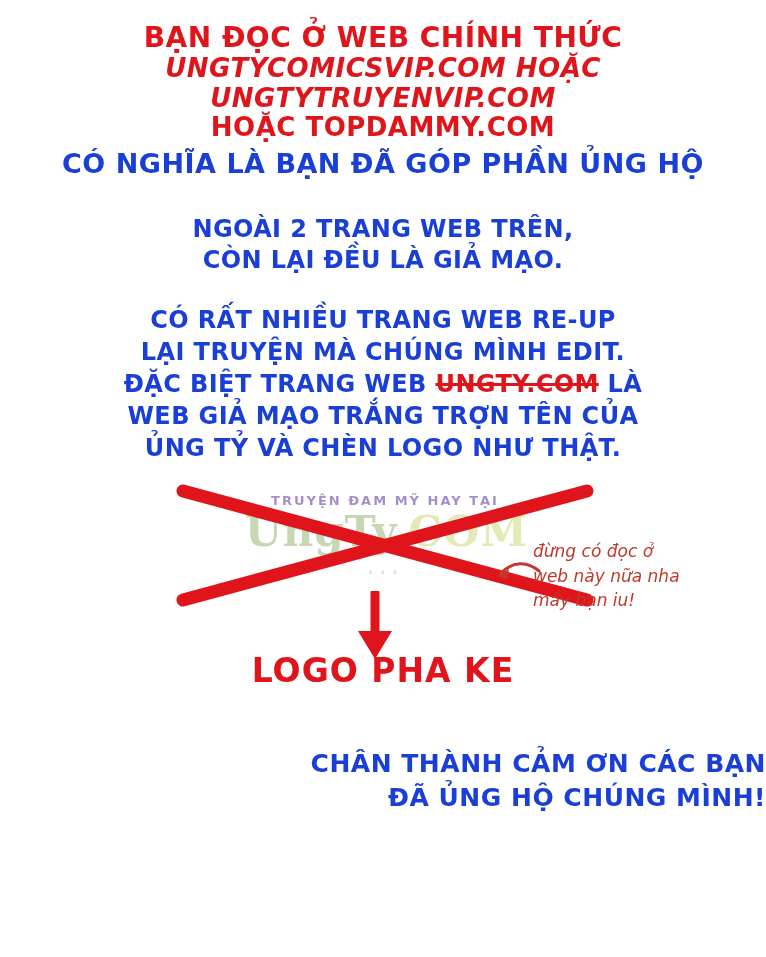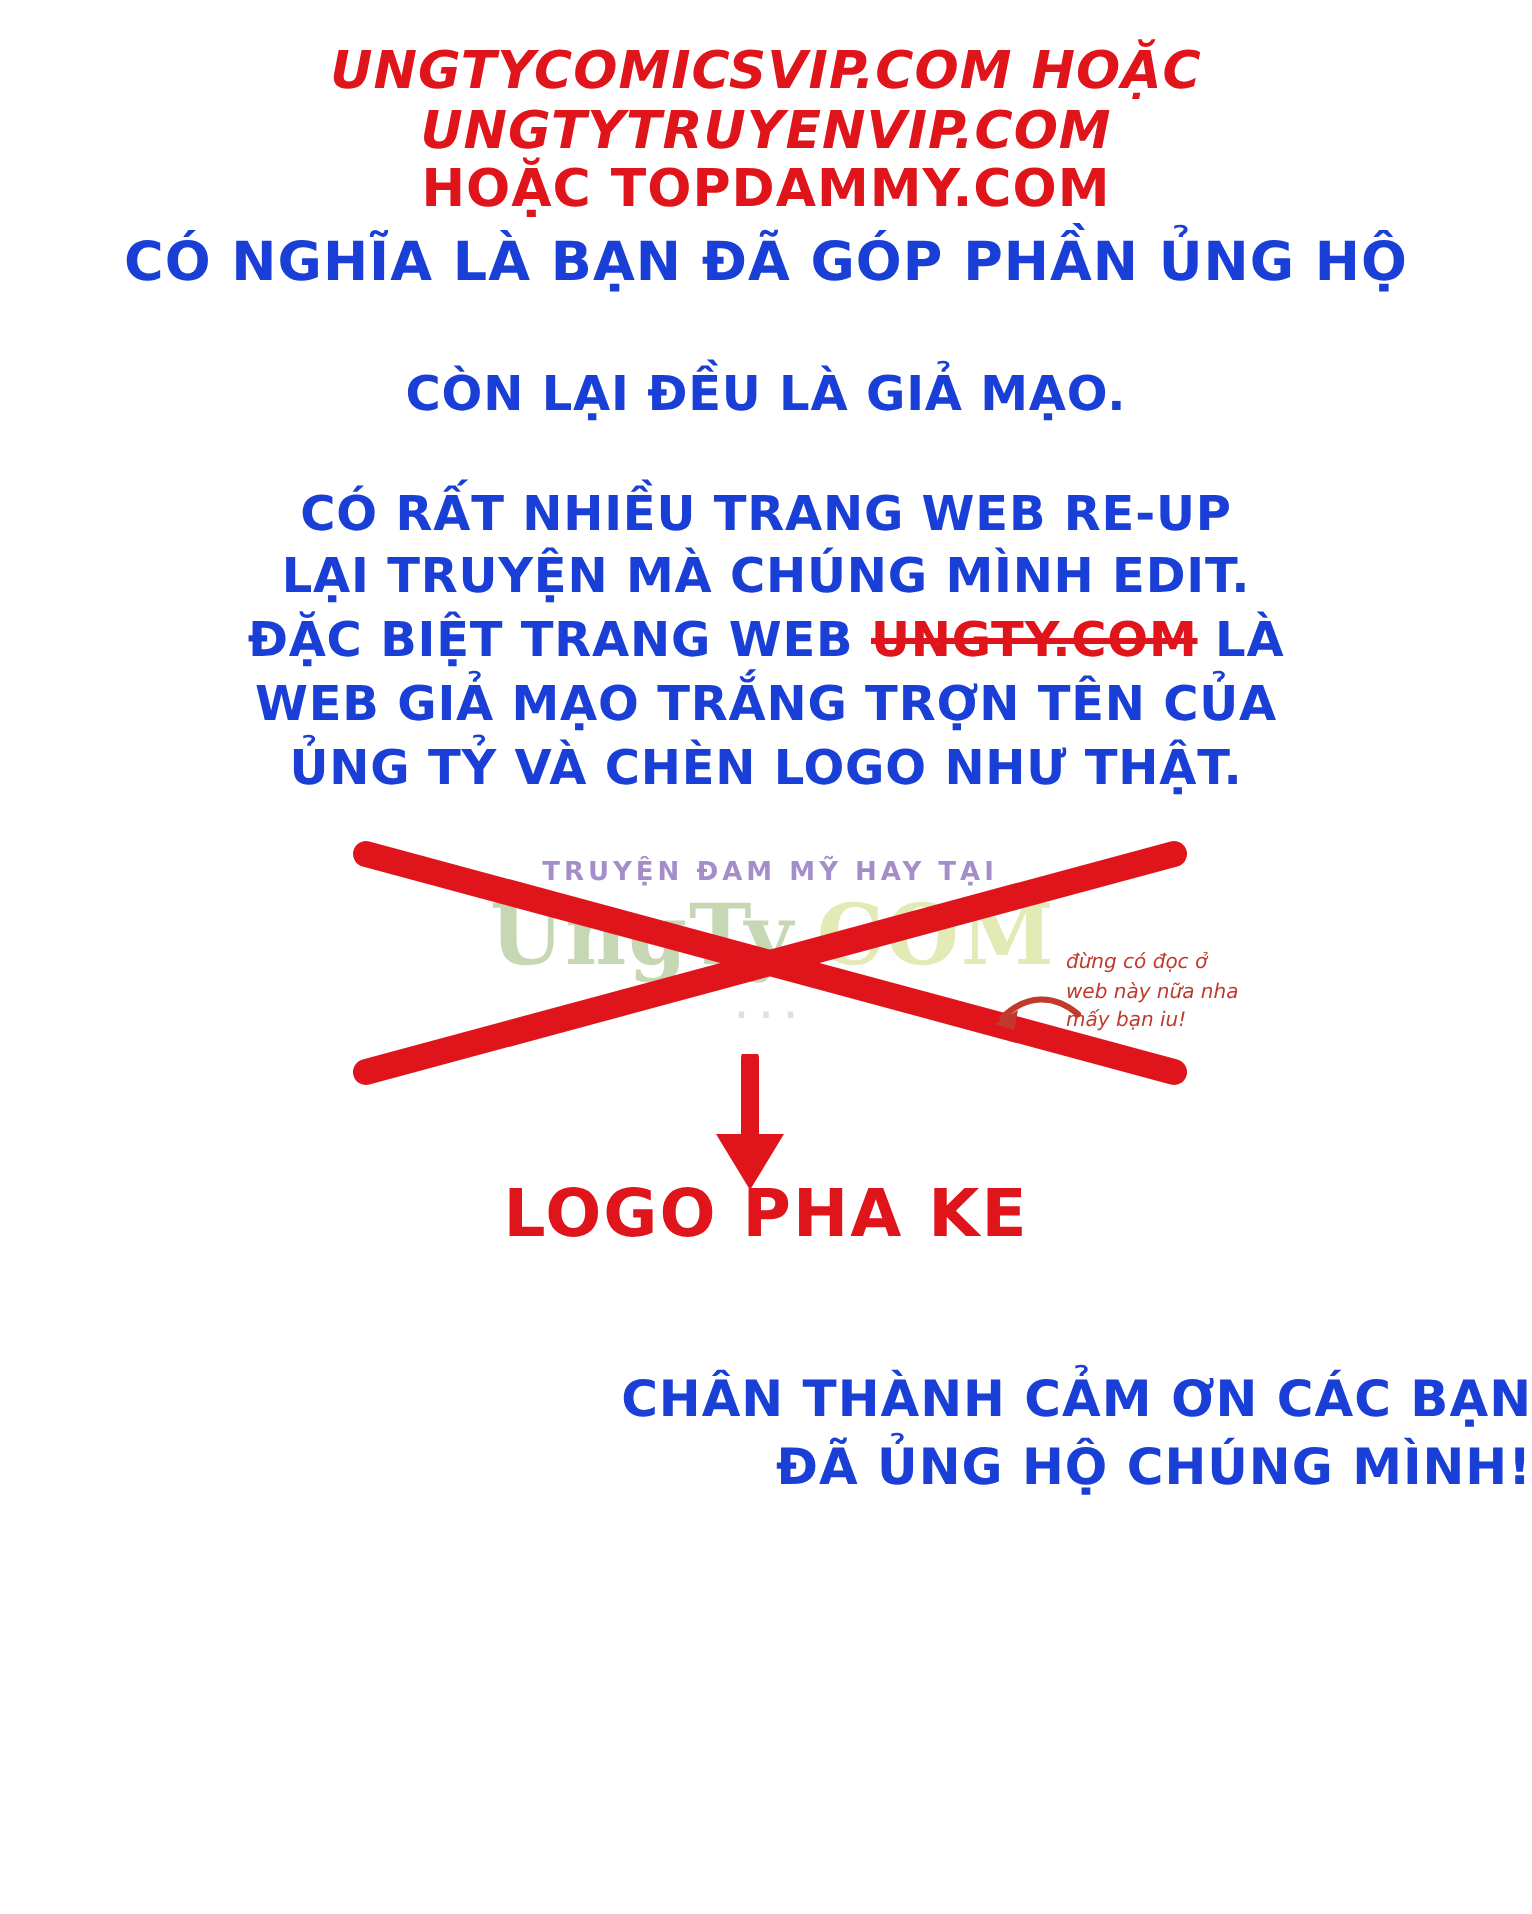--- a/index.html
+++ b/index.html
@@ -126,21 +126,21 @@
     width: 90px;
     height: 70px;
   }
   .note {
     position: absolute;
     left: 533px;
     top: 56px;
     width: 180px;
     color: #c0392b;
     font-family: "DejaVu Sans", sans-serif;
-    font-size: 10px;
+    font-size: 17px;
     font-style: italic;
     line-height: 1.45;
   }
   .note-arrow-svg {
     position: absolute;
     left: 495px;
     top: 76px;
     width: 48px;
     height: 30px;
   }
@@ -167,29 +167,31 @@
     letter-spacing: 0.5px;
     text-transform: uppercase;
   }
 </style>
 </head>
 <body>
 
 <div class="page">
 
   <div class="headline">
+    <div class="line hl-red l1">BẠN ĐỌC Ở WEB CHÍNH THỨC</div>
     <div class="line hl-red l2">UNGTYCOMICSVIP.COM HOẶC UNGTYTRUYENVIP.COM</div>
     <div class="line hl-red l3">HOẶC TOPDAMMY.COM</div>
     <div class="gap-sm"></div>
     <div class="line hl-blue">CÓ NGHĨA LÀ BẠN ĐÃ GÓP PHẦN ỦNG HỘ</div>
   </div>
 
   <div class="gap-lg"></div>
 
   <div class="para">
+    <div>NGOÀI 2 TRANG WEB TRÊN,</div>
     <div>CÒN LẠI ĐỀU LÀ GIẢ MẠO.</div>
   </div>
 
   <div class="gap-md"></div>
 
   <div class="para">
     <div>CÓ RẤT NHIỀU TRANG WEB RE-UP</div>
     <div>LẠI TRUYỆN MÀ CHÚNG MÌNH EDIT.</div>
     <div>
       <span>ĐẶC BIỆT TRANG WEB </span><span class="strike">UNGTY.COM</span><span> LÀ</span>

